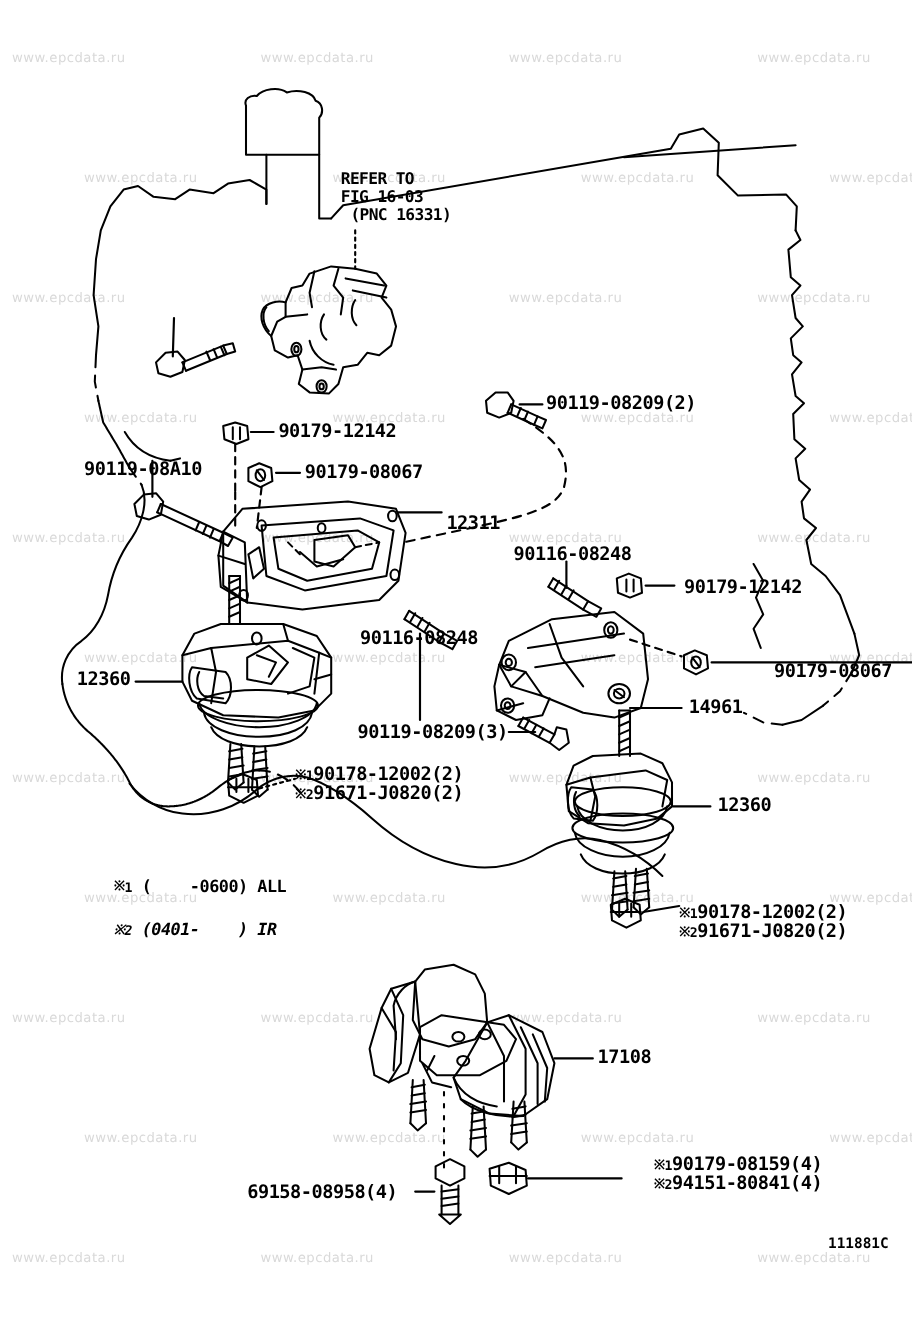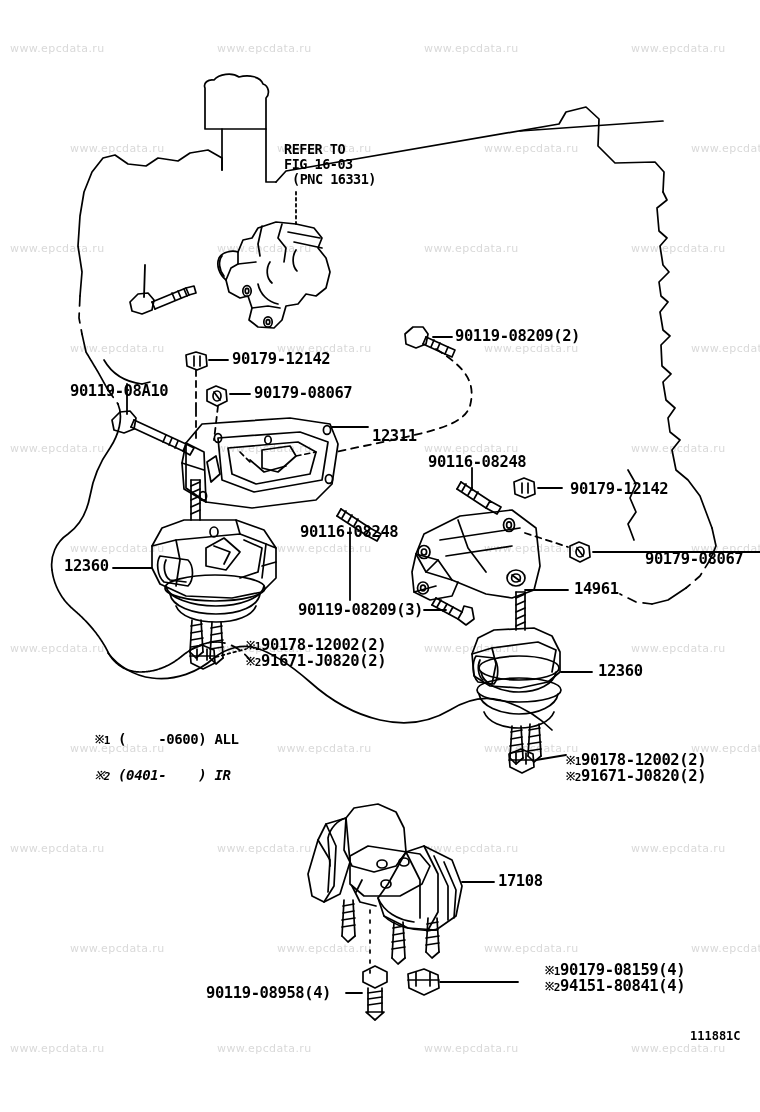--- a/index.html
+++ b/index.html
@@ -521,21 +521,21 @@
 
     <div class="lbl" style="left:566px;top:752px;"><span class="mk">※</span><span class="mkn">1</span><span>90178-12002(2)</span>
 <span class="mk">※</span><span class="mkn">2</span><span>91671-J0820(2)</span></div>
 
     <div class="lbl note" style="left:95px;top:732px;"><span class="mk">※</span><span class="mkn">1</span> <span>(    -0600) ALL</span></div>
 
     <div class="lbl note" style="left:95px;top:768px;font-style:italic;"><span class="mk">※</span><span class="mkn">2</span> <span>(0401-    ) IR</span></div>
 
     <div class="lbl" style="left:498px;top:873px;">17108</div>
 
-    <div class="lbl" style="left:206px;top:985px;">90119-08958(4)</div>
+    <div class="lbl" style="left:206px;top:985px;">69158-08958(4)</div>
 
     <div class="lbl" style="left:522px;top:962px;margin-left:23px;"><span class="mk">※</span><span class="mkn">1</span><span>90179-08159(4)</span>
 <span class="mk">※</span><span class="mkn">2</span><span>94151-80841(4)</span></div>
 
     <div class="lbl id" style="left:690px;top:1030px;">111881C</div>
 
   </div>
 </div>
 
 </body></html>

